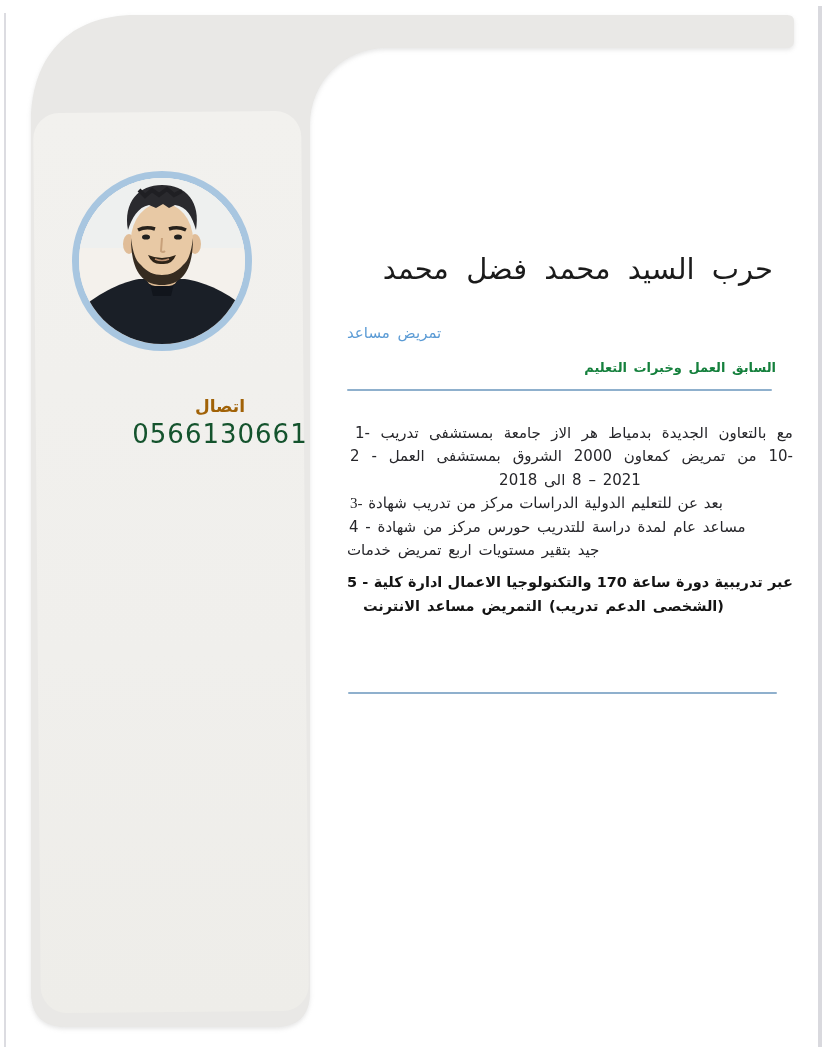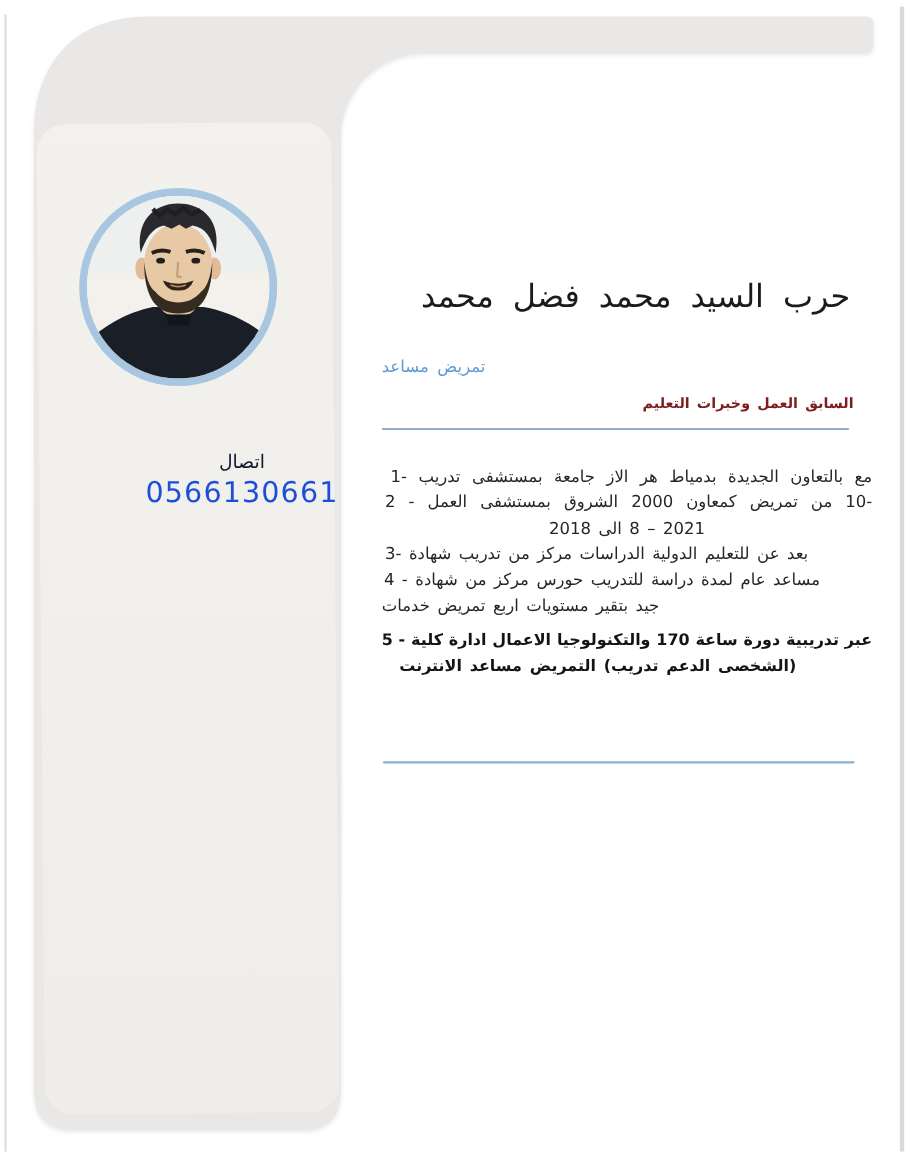--- a/index.html
+++ b/index.html
@@ -19,30 +19,30 @@
                background:linear-gradient(180deg,#f2f1ee 0%,#f0efec 60%,#eeede9 100%);
                border-radius:26px;transform:rotate(-.5deg);}
 
   
   .avatar{position:absolute;left:72px;top:171px;width:180px;height:180px;border-radius:50%;
           border:7px solid #a8c6e0;box-sizing:border-box;overflow:hidden;background:#f3f0ea;}
   .avatar svg{display:block;width:100%;height:100%;}
 
   
   .contact{position:absolute;left:118px;top:396px;width:204px;text-align:center;}
-  .contact-label{font-size:17px;font-weight:400;color:#0f172a;letter-spacing:.5px;margin-top:14px;}
-  .phone{margin-top:3px;font-size:26px;color:#1d4ed8;letter-spacing:1px;}
+  .contact-label{font-size:17px;font-weight:700;color:#a16207;letter-spacing:.5px;}
+  .phone{margin-top:3px;font-size:26px;color:#14532d;letter-spacing:1px;}
 
   
   .content{position:absolute;left:347px;top:0;width:446px;}
   .name{position:absolute;top:252px;left:0;right:0;font-size:29px;color:#1b1b1b;
         text-align:right;padding-right:20px;word-spacing:8px;white-space:nowrap;}
   .job{position:absolute;top:324px;left:0;right:0;font-size:15px;color:#5b9bd5;
        text-align:left;padding-right:22px;word-spacing:3px;}
-  .heading{position:absolute;top:360px;left:0;right:0;font-size:13px;font-weight:700;color:#7f1d1d;
+  .heading{position:absolute;top:360px;left:0;right:0;font-size:13px;font-weight:700;color:#15803d;
            text-align:right;padding-right:17px;word-spacing:2px;}
   .rule{position:absolute;height:2px;background:#8fb0cd;border-radius:1px;}
   .rule1{top:389px;left:0;width:425px;}
   .rule2{top:692px;left:1px;width:429px;}
 
   .lines{position:absolute;top:424px;left:0;width:446px;}
   .line{height:23.4px;font-size:15px;color:#26262a;word-spacing:2px;white-space:nowrap;}
   .line.justify{display:flex;justify-content:space-between;align-items:baseline;white-space:normal;}
   .line.right{text-align:center;}
   .line.bold{font-weight:700;font-size:14.5px;color:#141414;}
@@ -133,21 +133,21 @@
           <span class="w">العمل</span> 
           <span class="w">بمستشفى</span> 
           <span class="w">الشروق</span> 
           <span class="w">2000</span> 
           <span class="w">كمعاون</span> 
           <span class="w">تمريض</span> 
           <span class="w">من</span> 
           <span class="w">10-</span>
         </div>
         <div class="line right"><span class="w">2018</span> <span class="w">الى</span> <span class="w">8</span> <span class="w">–</span> <span class="w">2021</span></div>
-        <div class="line left" style="padding-left: 3px;"><span class="w">3-</span> <span class="w">شهادة</span> <span class="w">تدريب</span> <span class="w">من</span> <span class="w">مركز</span> <span class="w">الدراسات</span> <span class="w">الدولية</span> <span class="w">للتعليم</span> <span class="w">عن</span> <span class="w">بعد</span></div>
+        <div class="line left" style="padding-left: 3px; font-family: Liberation Serif, serif;"><span class="w">3-</span> <span class="w">شهادة</span> <span class="w">تدريب</span> <span class="w">من</span> <span class="w">مركز</span> <span class="w">الدراسات</span> <span class="w">الدولية</span> <span class="w">للتعليم</span> <span class="w">عن</span> <span class="w">بعد</span></div>
         <div class="line left" style="padding-left: 2px;"><span class="w">4</span> <span class="w">-</span> <span class="w">شهادة</span> <span class="w">من</span> <span class="w">مركز</span> <span class="w">حورس</span> <span class="w">للتدريب</span> <span class="w">دراسة</span> <span class="w">لمدة</span> <span class="w">عام</span> <span class="w">مساعد</span></div>
         <div class="line left"><span class="w">خدمات</span> <span class="w">تمريض</span> <span class="w">اربع</span> <span class="w">مستويات</span> <span class="w">بتقير</span> <span class="w">جيد</span></div>
         <div class="line justify bold" style="margin-top: 10px;">
           <span class="w">5</span> 
           <span class="w">-</span> 
           <span class="w">كلية</span> 
           <span class="w">ادارة</span> 
           <span class="w">الاعمال</span> 
           <span class="w">والتكنولوجيا</span> 
           <span class="w">170</span> 

